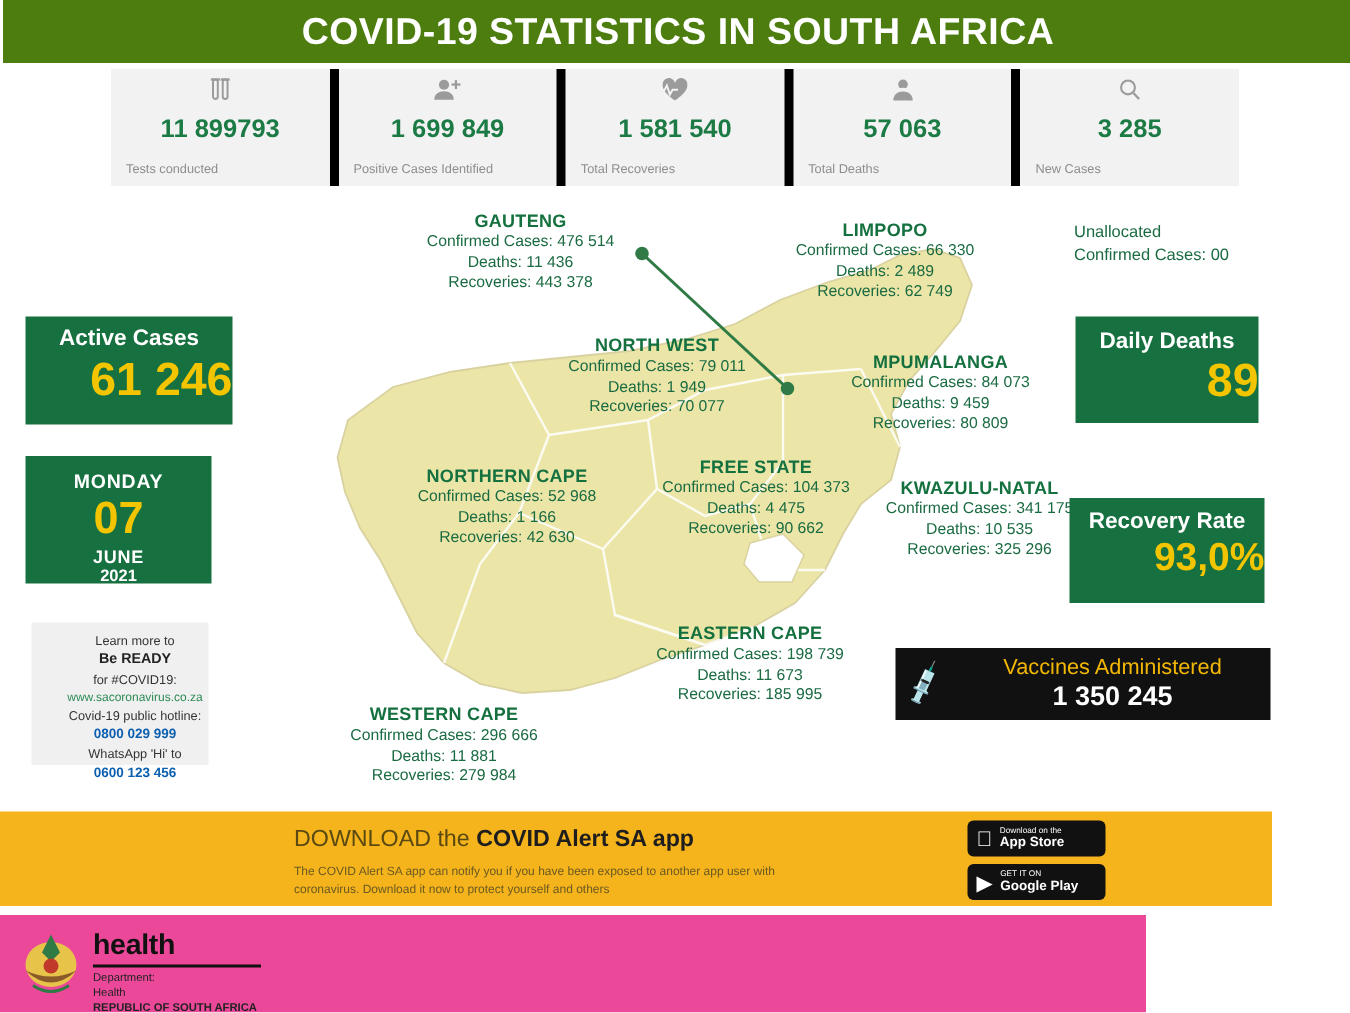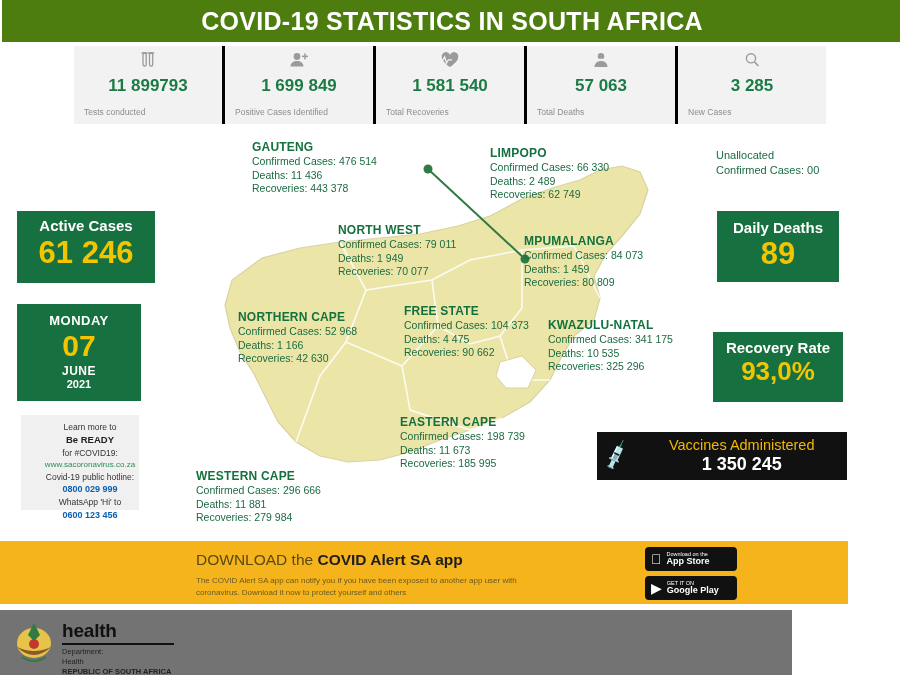--- a/index.html
+++ b/index.html
@@ -52,21 +52,21 @@
     flex: 1 1 0;
     position: relative;
     display: flex;
     flex-direction: column;
     align-items: center;
     justify-content: flex-start;
     padding-top: 3px;
     box-sizing: border-box;
   }
   .stat-cell + .stat-cell {
-    border-left: 3px solid #000000;
+    border-left: 6px solid #000000;
   }
   .stat-icon {
     height: 22px;
     display: flex;
     align-items: center;
     justify-content: center;
     color: #9b9b9b;
     font-size: 15px;
     line-height: 1;
   }
@@ -94,20 +94,21 @@
   }
   .map-svg {
     position: absolute;
     left: 170px;
     top: 4px;
   }
 
   
   .prov {
     position: absolute;
+    text-align: center;
     color: #15603a;
     line-height: 1.28;
   }
   .prov .pname {
     font-weight: bold;
     font-size: 12px;
     letter-spacing: 0.2px;
     color: #14713f;
   }
   .prov .pline {
@@ -132,32 +133,33 @@
   }
   .box-green .btitle {
     font-size: 15px;
     font-weight: bold;
     color: #ffffff;
   }
   .box-green .bvalue {
     font-size: 30px;
     font-weight: bold;
     color: #f2c500;
+    text-align: right;
   }
 
   #active-cases-box {
     left: 17px; top: 85px;
     width: 138px; height: 72px;
     padding-top: 6px;
   }
   #active-cases-box .bvalue { font-size: 31px; margin-top: 1px; }
 
   #date-box {
     left: 17px; top: 178px;
-    width: 124px; height: 97px;
+    width: 124px; height: 85px;
     padding-top: 9px;
   }
   #date-box .dow { font-size: 13px; font-weight: bold; letter-spacing: 0.5px; }
   #date-box .dday { font-size: 30px; font-weight: bold; color: #f2c500; line-height: 1.05; margin: 2px 0; }
   #date-box .dmon { font-size: 12px; font-weight: bold; letter-spacing: 0.5px; text-align: center; }
   #date-box .dyear { font-size: 11px; font-weight: bold; }
 
   #daily-deaths-box {
     left: 717px; top: 85px;
     width: 122px; height: 71px;
@@ -257,22 +259,21 @@
   .store-btn .sb-small { font-size: 5.5px; }
   .store-btn .sb-big { font-size: 9px; font-weight: bold; text-align: right; }
   #appstore-btn { left: 645px; top: 547px; }
   #googleplay-btn { left: 645px; top: 576px; }
 
   
   .footer {
     position: absolute;
     left: 0; top: 610px;
     width: 764px; height: 65px;
-    background: #737373;
-    padding-left: 28px;
+    background: #ec4899;
   }
   .coat {
     position: absolute;
     left: 10px; top: 7px;
     width: 48px; height: 50px;
   }
   .health-text {
     position: absolute;
     left: 62px; top: 10px;
     color: #1a1a1a;
@@ -403,21 +404,21 @@
     <div class="prov" style="left:338px; top:97px; width:200px;">
       <div class="pname">NORTH WEST</div>
       <div class="pline">Confirmed Cases: 79 011</div>
       <div class="pline">Deaths: 1 949</div>
       <div class="pline">Recoveries: 70 077</div>
     </div>
 
     <div class="prov" style="left:524px; top:108px; width:206px;">
       <div class="pname">MPUMALANGA</div>
       <div class="pline">Confirmed Cases: 84 073</div>
-      <div class="pline">Deaths:  1 459</div>
+      <div class="pline">Deaths:  9 459</div>
       <div class="pline">Recoveries: 80 809</div>
     </div>
 
     <div class="prov" style="left:404px; top:178px; width:200px;">
       <div class="pname">FREE STATE</div>
       <div class="pline">Confirmed Cases: 104 373</div>
       <div class="pline">Deaths: 4 475</div>
       <div class="pline">Recoveries:  90 662</div>
     </div>
 

